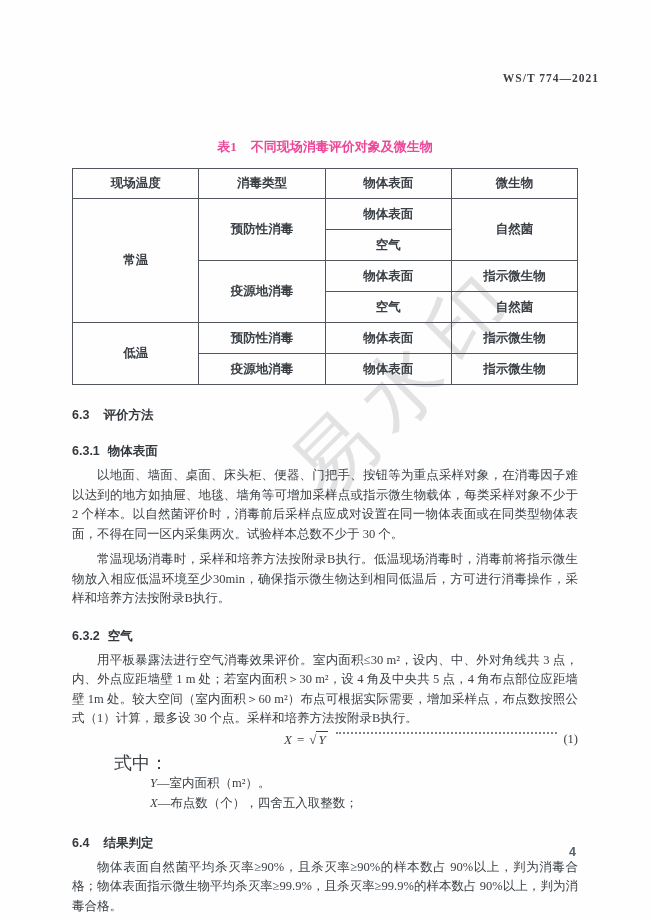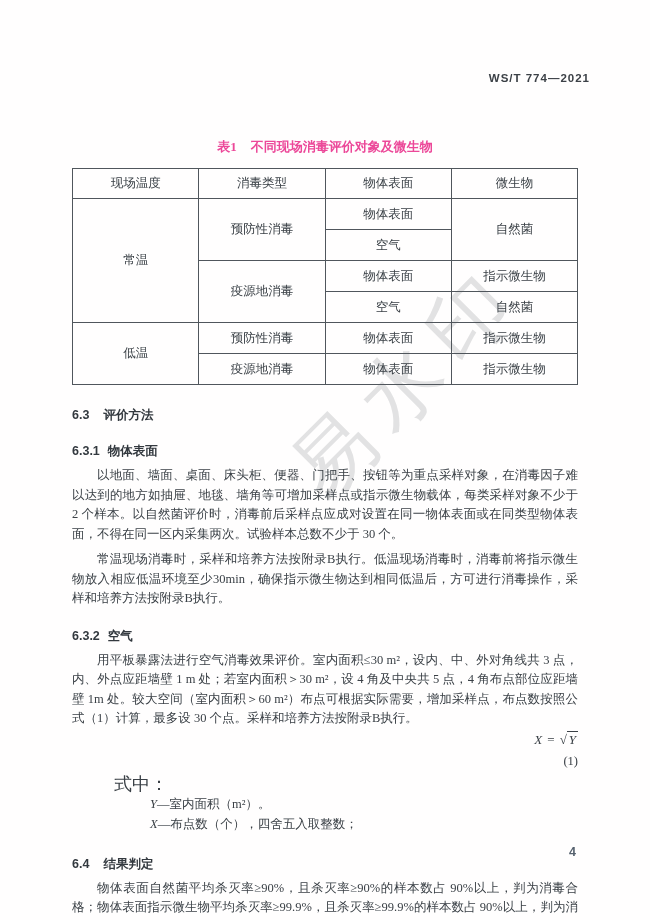--- a/index.html
+++ b/index.html
@@ -25,22 +25,22 @@
     color:rgba(168,170,172,0.33);
     z-index:0;
     white-space:nowrap;
     user-select:none;
   }
   .content{
     position:absolute;left:72px;right:72px;top:0;
     z-index:1;
   }
   .doc-header{
-    position:absolute;top:72px;right:60px;z-index:1;
-    font-family:Liberation Sans, sans-serif;
+    position:absolute;top:72px;right:51px;z-index:1;
+    font-family:Liberation Serif, serif;
     font-weight:bold;font-size:11.5px;letter-spacing:1px;color:#3c4147;
   }
   .caption{
     margin-top:138px;
     text-align:center;
     font-weight:bold;
     font-size:13px;
     color:#ec4899;
   }
   .caption .gap{display:inline-block;width:14px;}
@@ -48,21 +48,21 @@
     width:100%;
     margin-top:12px;
     border-collapse:collapse;
     table-layout:fixed;
   }
   table.t1 th,table.t1 td{
     border:1px solid #50565c;
     text-align:center;
     vertical-align:middle;
     font-size:12.5px;
-    font-weight:normal;
+    font-weight:bold;
     color:#3a4046;
     padding:0;
   }
   table.t1 tr{height:31px;}
   table.t1 tr.hd{height:30px;}
   .sec-h{
     margin-top:22px;
     font-family:"Liberation Sans","DejaVu Sans",sans-serif;
     font-weight:bold;
     font-size:12.5px;
@@ -75,24 +75,23 @@
     margin:6px 0 0 0;
     font-size:12.5px;
     line-height:19.5px;
     text-align:justify;
     text-indent:2em;
     color:#3a4046;
   }
   .formula-row{
     margin-top:3px;
     display:flex;
-    align-items:flex-end;
+    align-items:flex-start;
     padding-left:212px;
     font-size:13px;
-    flex-direction:column;
   }
   .formula{
     font-family:"Liberation Serif","DejaVu Serif",serif;
     white-space:nowrap;
   }
   .formula .var{font-style:italic;}
   .formula .eq{padding:0 5px;}
   .radicand{font-style:italic;border-top:1px solid #3a4046;padding:0 2px;}
   .leader{
     flex:1;

